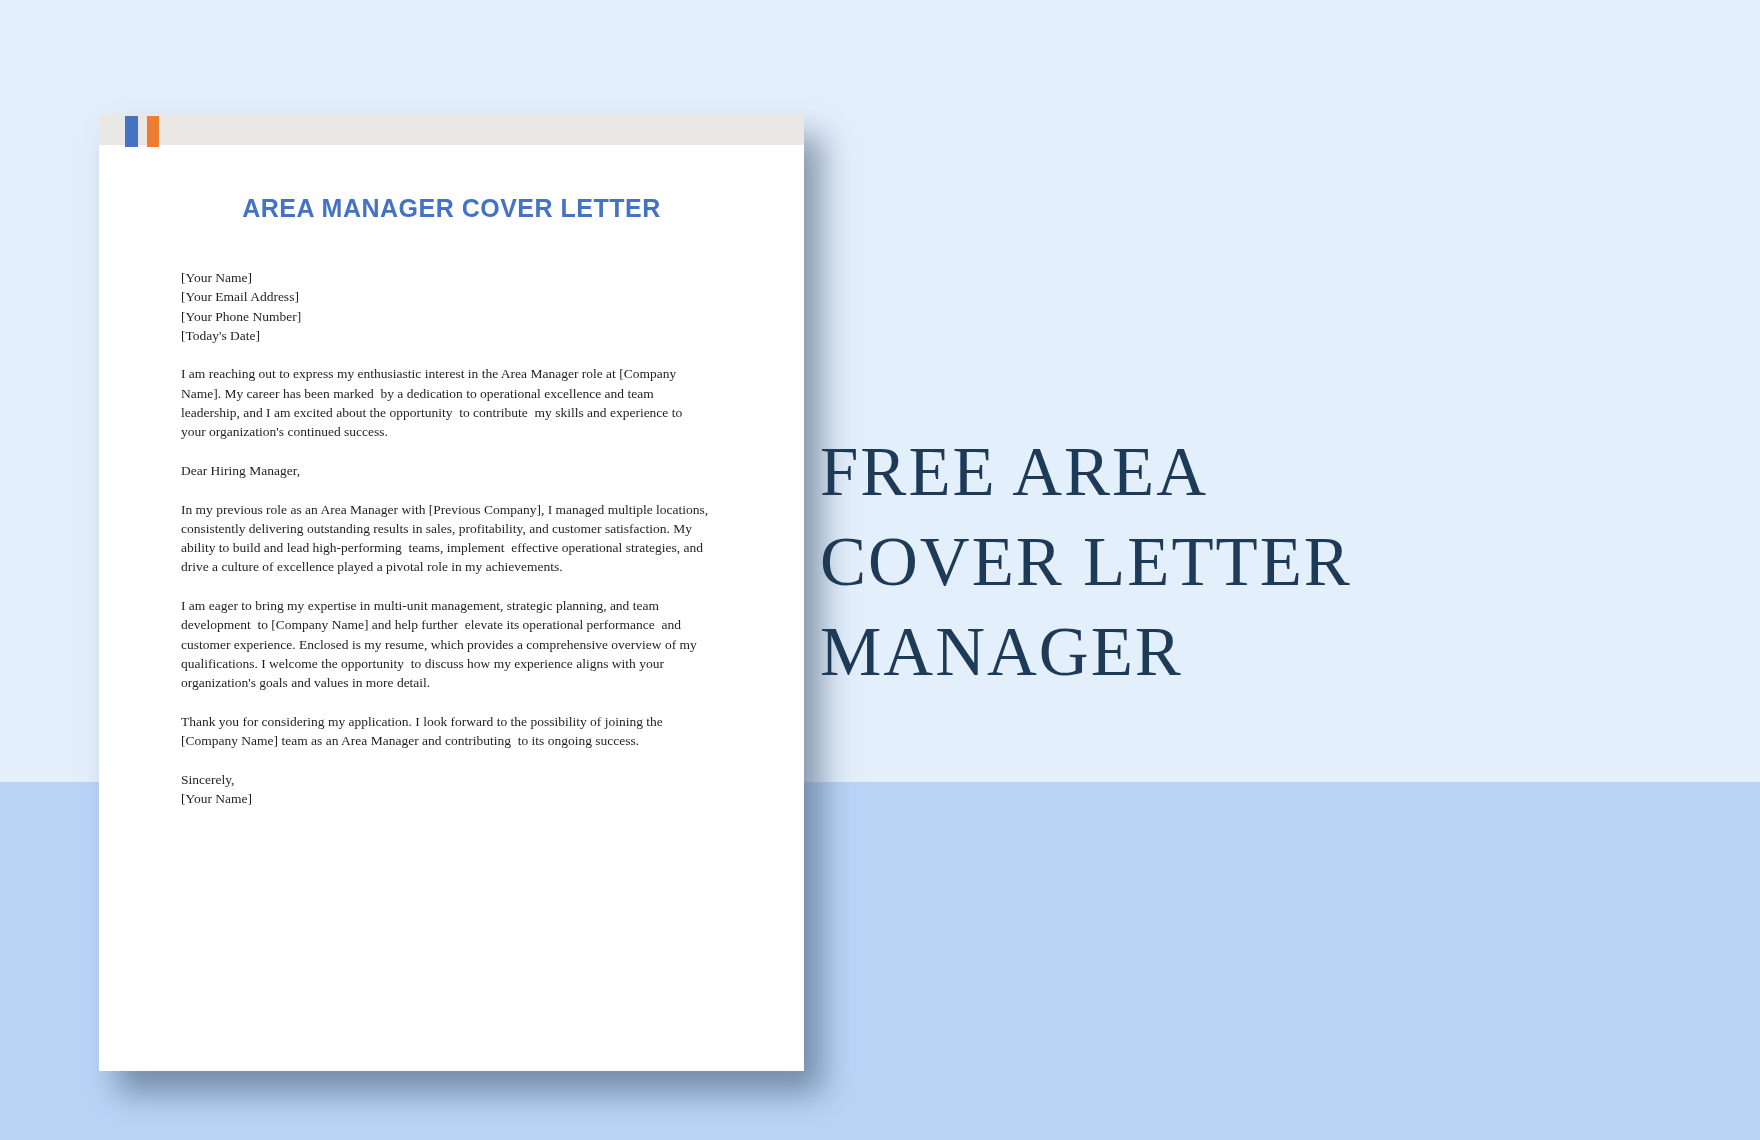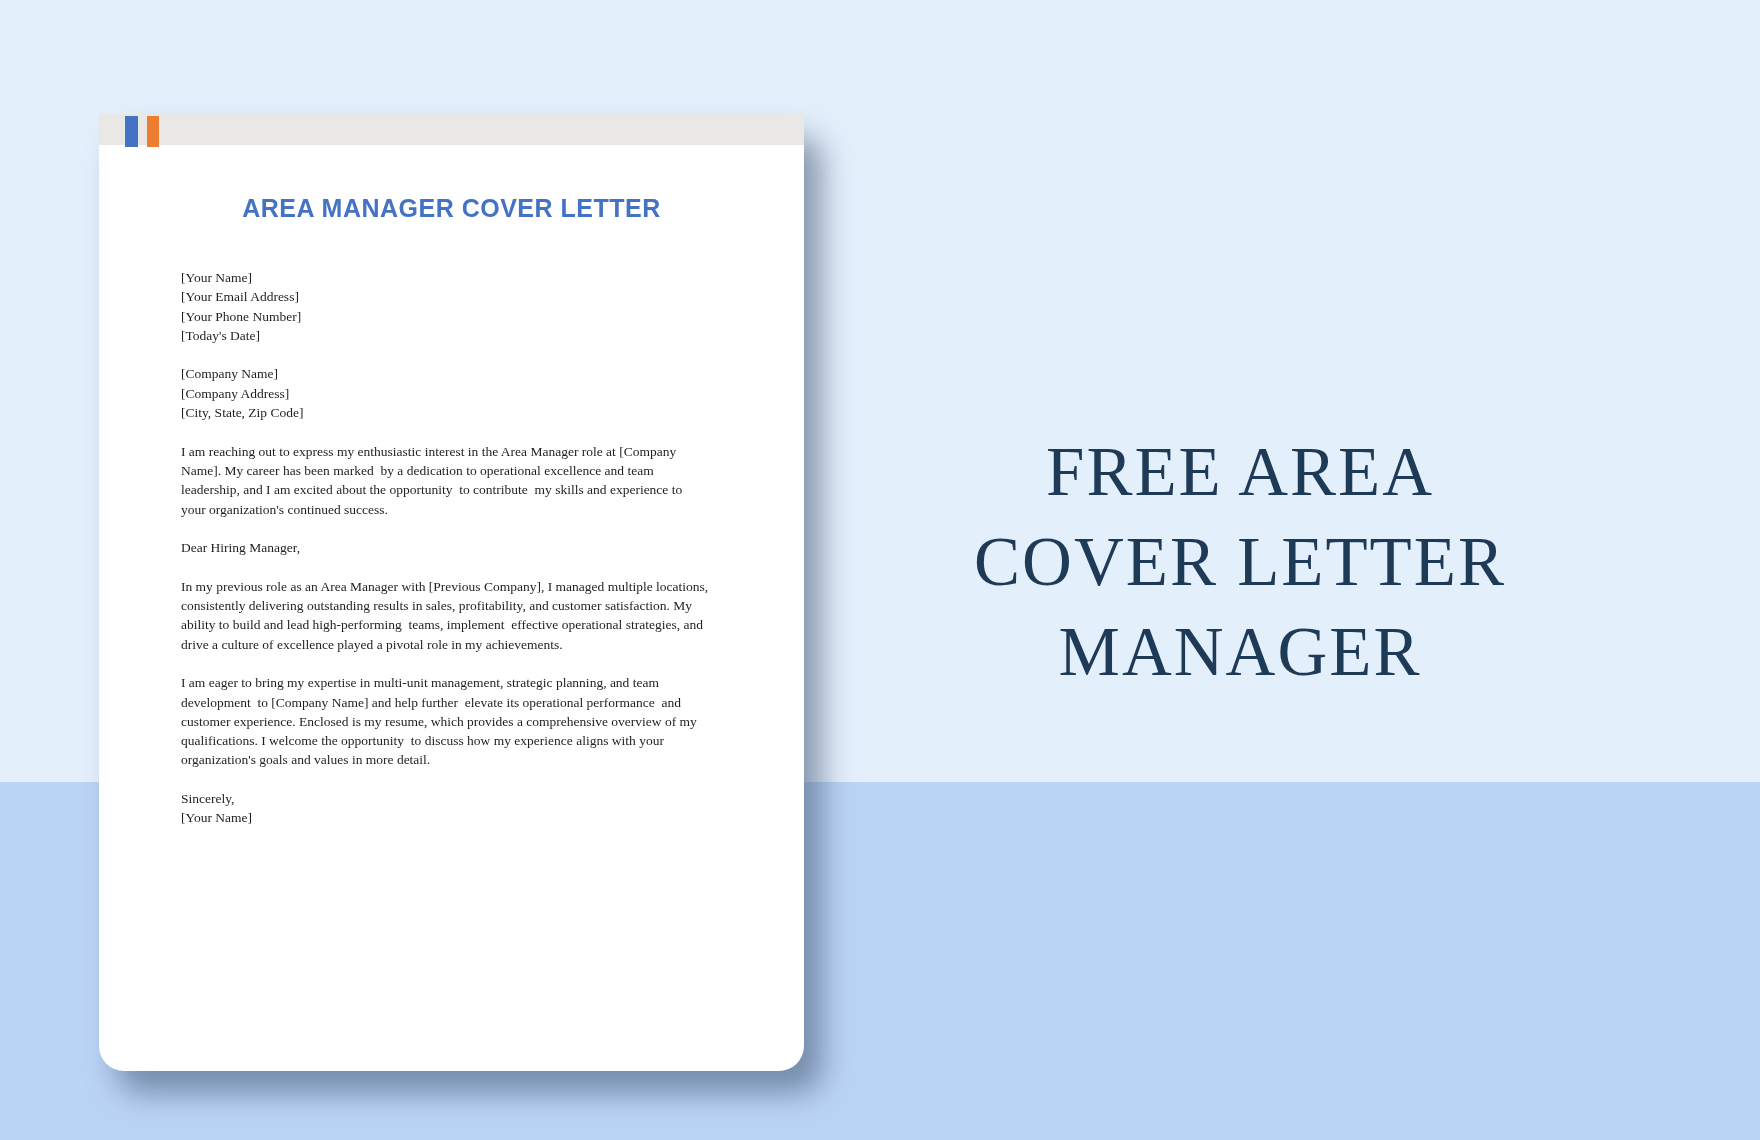--- a/index.html
+++ b/index.html
@@ -12,21 +12,20 @@
     background:#e4effc;
   }
   .bg-bottom{
     position:absolute;left:0;top:782px;width:1760px;height:358px;
     background:#bad4f6;
   }
   .letter-page{
     position:absolute;left:99px;top:114px;width:705px;height:957px;
     background:#ffffff;
     box-shadow:18px 22px 30px rgba(60,80,110,0.55);
-    border-radius:25px;
   }
   .page-band{
     position:absolute;left:0;top:0;width:705px;height:31px;
     background:#e9e8e5;
   }
   .stripe{position:absolute;top:2px;}
   .stripe-blue{left:26px;width:13px;height:31px;background:#4472c4;}
   .stripe-orange{left:48px;width:12px;height:31px;background:#ed7d31;}
   .letter-title{
     position:absolute;left:0;top:80px;width:705px;
@@ -36,21 +35,21 @@
   }
   .letter-body{
     position:absolute;left:82px;top:154px;width:560px;
     font-size:13.5px;line-height:19.3px;color:#1f1f1f;font-family:Liberation Serif, serif;
   }
   .letter-body .blk{
     white-space:pre;margin:0 0 19.3px 0;
   }
   .promo-headline{
     position:absolute;left:820px;top:427px;width:840px;
-    text-align:center;
+    text-align:left;
     font-family:"Liberation Serif",serif;
     font-size:69px;line-height:90px;letter-spacing:2px;
     color:#1d3a57;
   }
 </style>
 </head>
 <body>
 
 <div class="bg-top" style="background: rgb(228, 239, 252);"></div>
 <div class="bg-bottom" style="background: rgb(186, 212, 246);"></div>
@@ -59,37 +58,36 @@
   <div class="page-band" style="background: rgb(233, 232, 229);">
     <div class="stripe stripe-blue" style="background: rgb(68, 114, 196);"></div>
     <div class="stripe stripe-orange" style="background: rgb(237, 125, 49);"></div>
   </div>
   <div class="letter-title" style="color: rgb(68, 114, 196);">AREA MANAGER COVER LETTER</div>
   <div class="letter-body">
     <div class="blk">[Your Name]
 [Your Email Address]
 [Your Phone Number]
 [Today's Date]</div>
-    <div class="blk">[Company Name]
-[Company Address]
-[City, State, Zip Code]</div>
     <div class="blk">I am reaching out to express my enthusiastic interest in the Area Manager role at [Company
 Name]. My career has been marked  by a dedication to operational excellence and team
 leadership, and I am excited about the opportunity  to contribute  my skills and experience to
 your organization's continued success.</div>
     <div class="blk">Dear Hiring Manager,</div>
     <div class="blk">In my previous role as an Area Manager with [Previous Company], I managed multiple locations,
 consistently delivering outstanding results in sales, profitability, and customer satisfaction. My
 ability to build and lead high-performing  teams, implement  effective operational strategies, and
 drive a culture of excellence played a pivotal role in my achievements.</div>
     <div class="blk">I am eager to bring my expertise in multi-unit management, strategic planning, and team
 development  to [Company Name] and help further  elevate its operational performance  and
 customer experience. Enclosed is my resume, which provides a comprehensive overview of my
 qualifications. I welcome the opportunity  to discuss how my experience aligns with your
 organization's goals and values in more detail.</div>
+    <div class="blk">Thank you for considering my application. I look forward to the possibility of joining the
+[Company Name] team as an Area Manager and contributing  to its ongoing success.</div>
     <div class="blk">Sincerely,
 [Your Name]</div>
   </div>
 </div>
 
 <div class="promo-headline" style="color: rgb(29, 58, 87);">
   <div>FREE AREA</div>
   <div>COVER LETTER</div>
   <div>MANAGER</div>
 </div>

